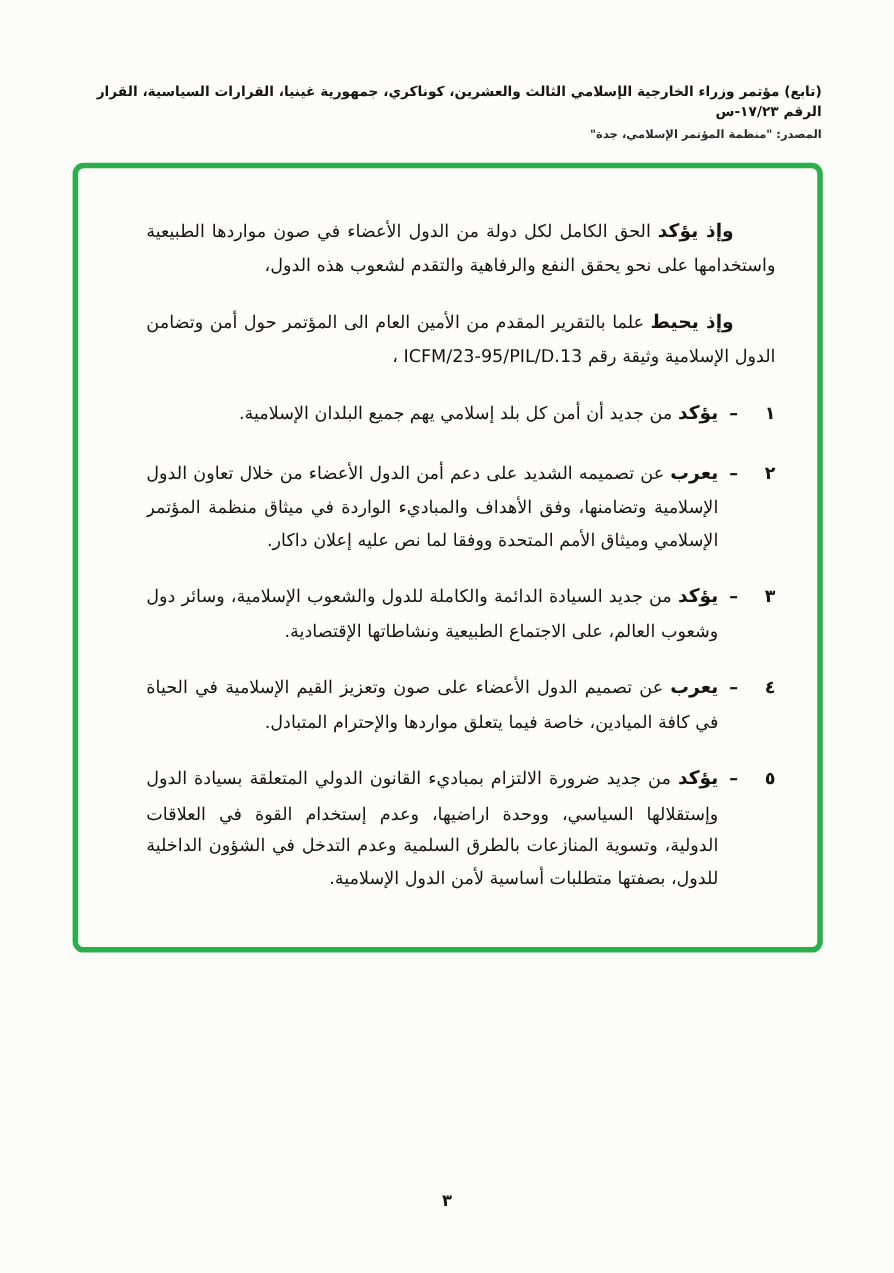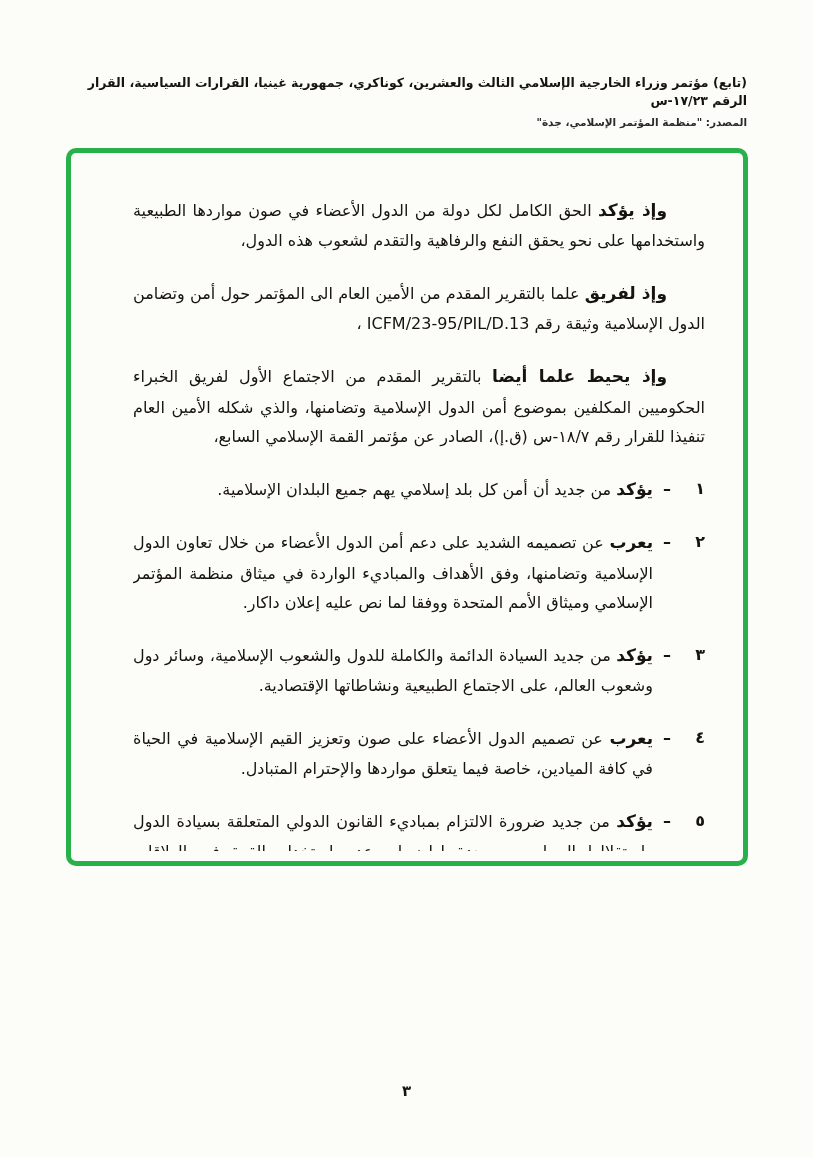--- a/index.html
+++ b/index.html
@@ -119,23 +119,22 @@
   <div class="doc-header">
     <div class="line1">(تابع) مؤتمر وزراء الخارجية الإسلامي الثالث والعشرين، كوناكري، جمهورية غينيا، القرارات السياسية، القرار الرقم ١٧/٢٣-س</div>
     <div class="line2">المصدر:  "منظمة المؤتمر الإسلامي، جدة"</div>
   </div>
 
   <div class="green-box">
     <div class="content">
 
       <p class="para"><b class="lead">وإذ يؤكد</b> <span>الحق الكامل لكل دولة من الدول الأعضاء في صون مواردها الطبيعية واستخدامها على نحو يحقق النفع والرفاهية والتقدم لشعوب هذه الدول،</span></p>
 
-      <p class="para"><b class="lead">وإذ لفريق</b> <span>علما بالتقرير المقدم من الأمين العام الى المؤتمر حول أمن وتضامن الدول الإسلامية وثيقة رقم ICFM/23-95/PIL/D.13 ،</span></p>
+      <p class="para"><b class="lead">وإذ يحيط</b> <span>علما بالتقرير المقدم من الأمين العام الى المؤتمر حول أمن وتضامن الدول الإسلامية وثيقة رقم ICFM/23-95/PIL/D.13 ،</span></p>
 
-      <p class="para"><b class="lead">وإذ يحيط علما أيضا</b> <span>بالتقرير المقدم من الاجتماع الأول لفريق الخبراء الحكوميين المكلفين بموضوع أمن الدول الإسلامية وتضامنها، والذي شكله الأمين العام تنفيذا للقرار رقم ١٨/٧-س (ق.إ)، الصادر عن مؤتمر القمة الإسلامي السابع،</span></p>
 
       <div class="items">
 
         <div class="item">
           <span class="num-cell">
               <span>١</span>
               <span>–</span>
             </span>
           <span class="item-text"><b class="item-lead">يؤكد</b> <span>من جديد أن أمن كل بلد إسلامي يهم جميع البلدان الإسلامية.</span></span>
         </div>

